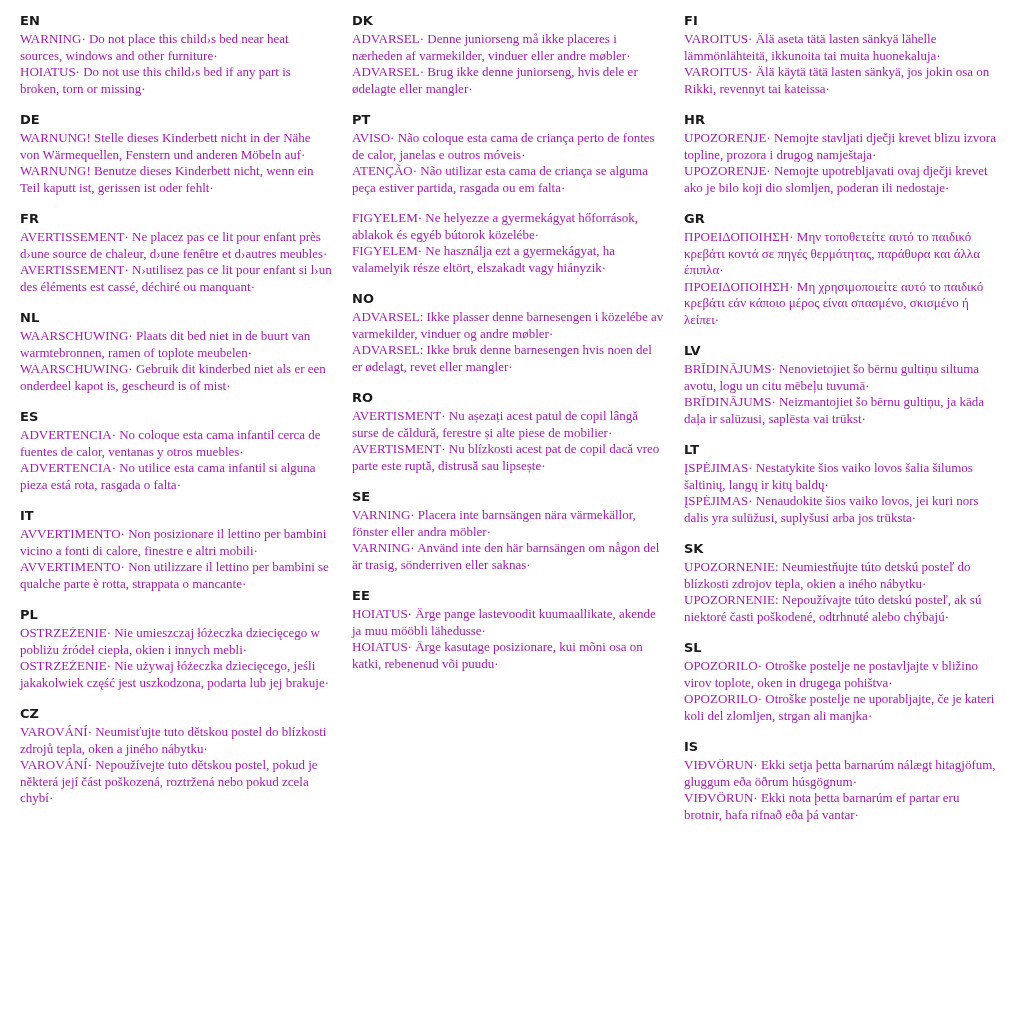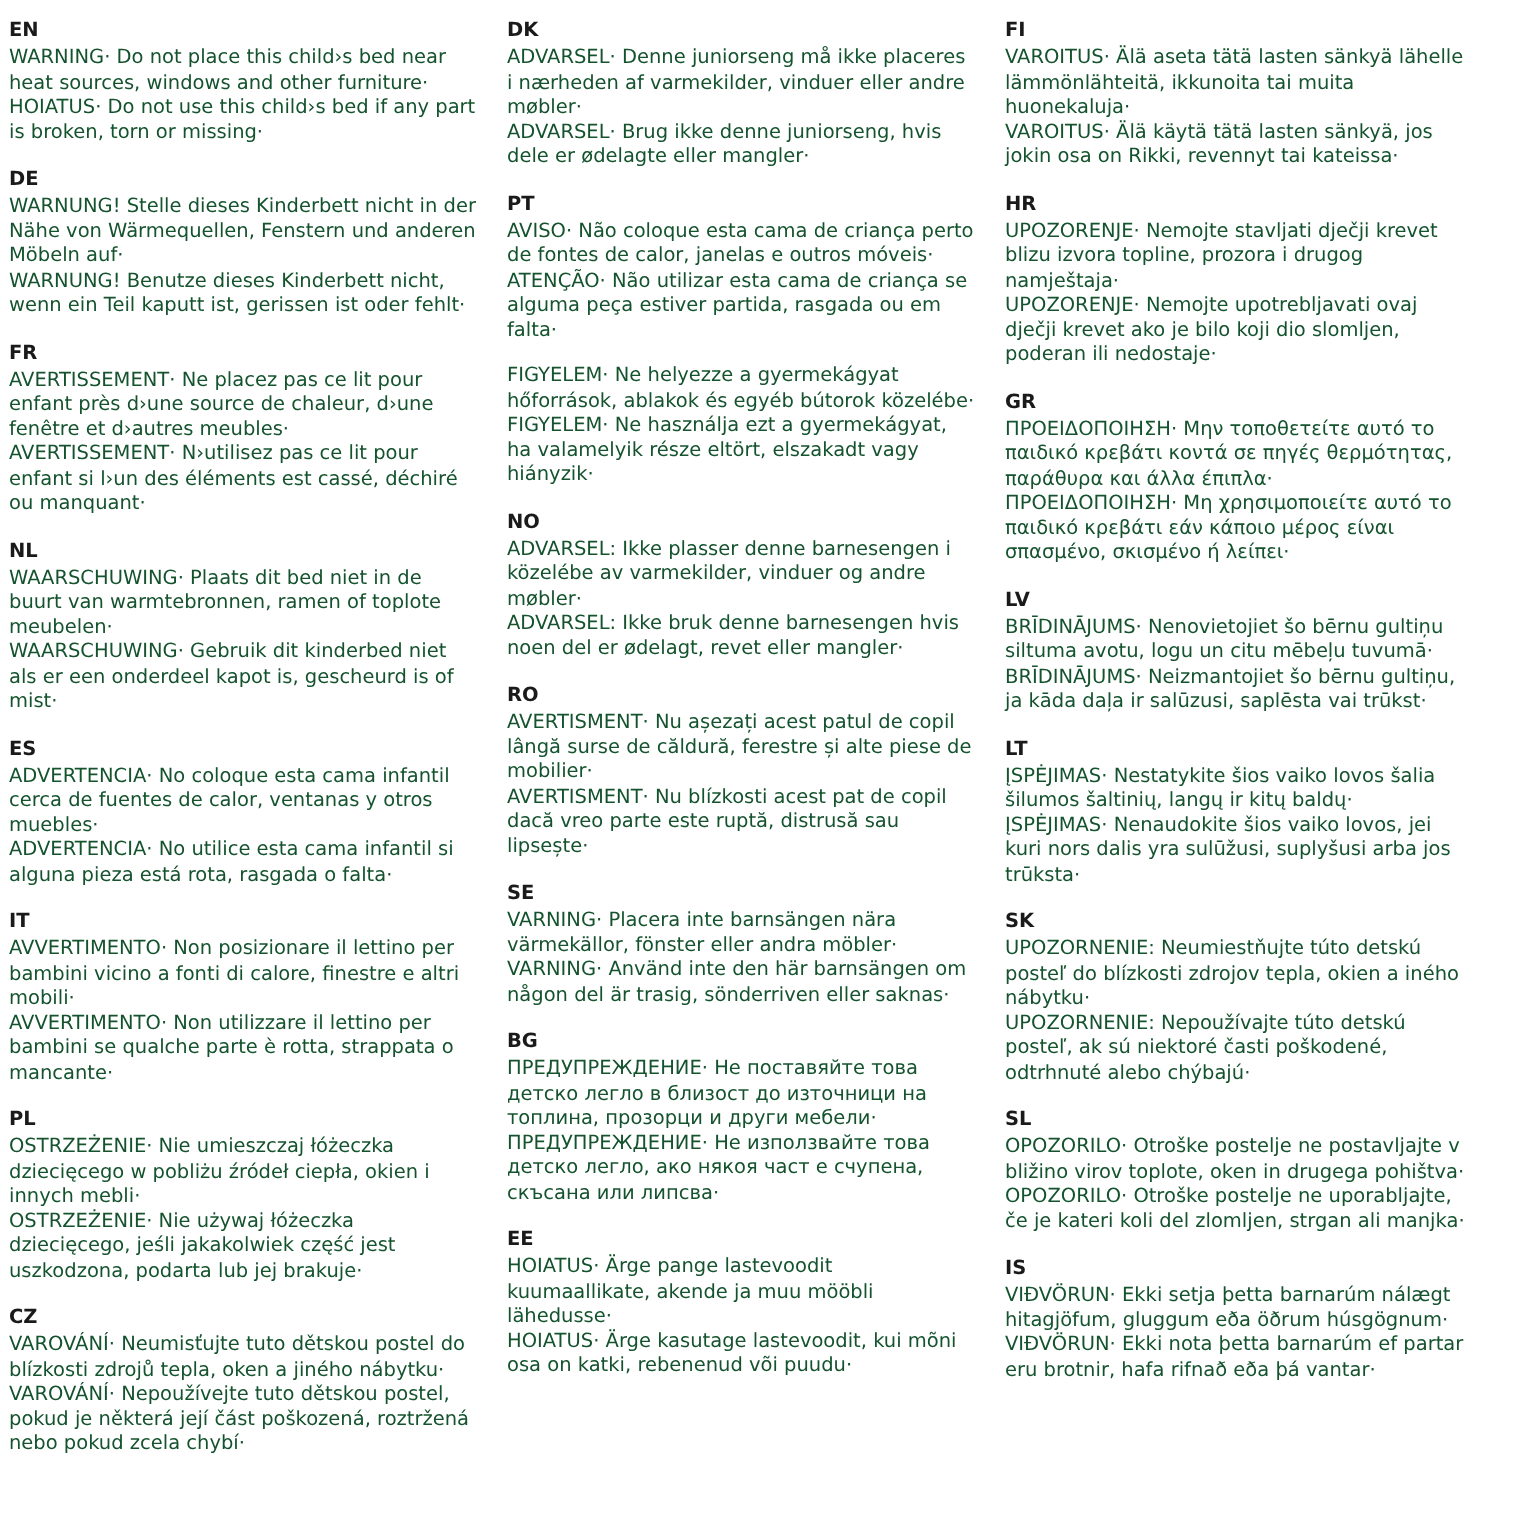--- a/index.html
+++ b/index.html
@@ -4,21 +4,21 @@
 <style>
   html, body {
     margin: 0;
     padding: 0;
     background: #ffffff;
   }
   .page {
     width: 1024px;
     height: 1024px;
     box-sizing: border-box;
-    padding: 12px 24px 8px 6px;
+    padding: 12px 24px 8px 20px;
     background: #ffffff;
     color: #1f1f1f;
     font-family: "DejaVu Sans", "Liberation Sans", sans-serif;
     display: flex;
     gap: 20px;
     overflow: hidden;
   }
   .col {
     flex: 0 0 312px;
     width: 312px;
@@ -30,21 +30,22 @@
     font-size: 13px;
     line-height: 17px;
     font-weight: bold;
     margin: 0 0 2px 0;
     color: #1a1a1a;
   }
   p.warn {
     font-size: 13px;
     line-height: 16.5px;
     margin: 0;
-    color: #14532d;
+    color: #a21caf;
+    font-family: Liberation Serif, serif;
   }
 </style>
 </head>
 <body>
 
 <div class="page">
 
   <div class="col">
     <section class="lang">
       <h2 class="code">EN</h2>
@@ -112,28 +113,23 @@
       <h2 class="code">RO</h2>
       <p class="warn">AVERTISMENT· Nu așezați acest patul de copil lângă surse de căldură, ferestre și alte piese de mobilier·</p>
       <p class="warn">AVERTISMENT· Nu blízkosti acest pat de copil dacă vreo parte este ruptă, distrusă sau lipsește·</p>
     </section>
     <section class="lang">
       <h2 class="code">SE</h2>
       <p class="warn">VARNING· Placera inte barnsängen nära värmekällor, fönster eller andra möbler·</p>
       <p class="warn">VARNING· Använd inte den här barnsängen om någon del är trasig, sönderriven eller saknas·</p>
     </section>
     <section class="lang">
-      <h2 class="code">BG</h2>
-      <p class="warn">ПРЕДУПРЕЖДЕНИЕ· Не поставяйте това детско легло в близост до източници на топлина, прозорци и други мебели·</p>
-      <p class="warn">ПРЕДУПРЕЖДЕНИЕ· Не използвайте това детско легло, ако някоя част е счупена, скъсана или липсва·</p>
-    </section>
-    <section class="lang">
       <h2 class="code">EE</h2>
       <p class="warn">HOIATUS· Ärge pange lastevoodit kuumaallikate, akende ja muu mööbli lähedusse·</p>
-      <p class="warn">HOIATUS· Ärge kasutage lastevoodit, kui mõni osa on katki, rebenenud või puudu·</p>
+      <p class="warn">HOIATUS· Ärge kasutage posizionare, kui mõni osa on katki, rebenenud või puudu·</p>
     </section>
   </div>
 
   <div class="col">
     <section class="lang">
       <h2 class="code">FI</h2>
       <p class="warn">VAROITUS· Älä aseta tätä lasten sänkyä lähelle lämmönlähteitä, ikkunoita tai muita huonekaluja·</p>
       <p class="warn">VAROITUS· Älä käytä tätä lasten sänkyä, jos jokin osa on Rikki, revennyt tai kateissa·</p>
     </section>
     <section class="lang">

